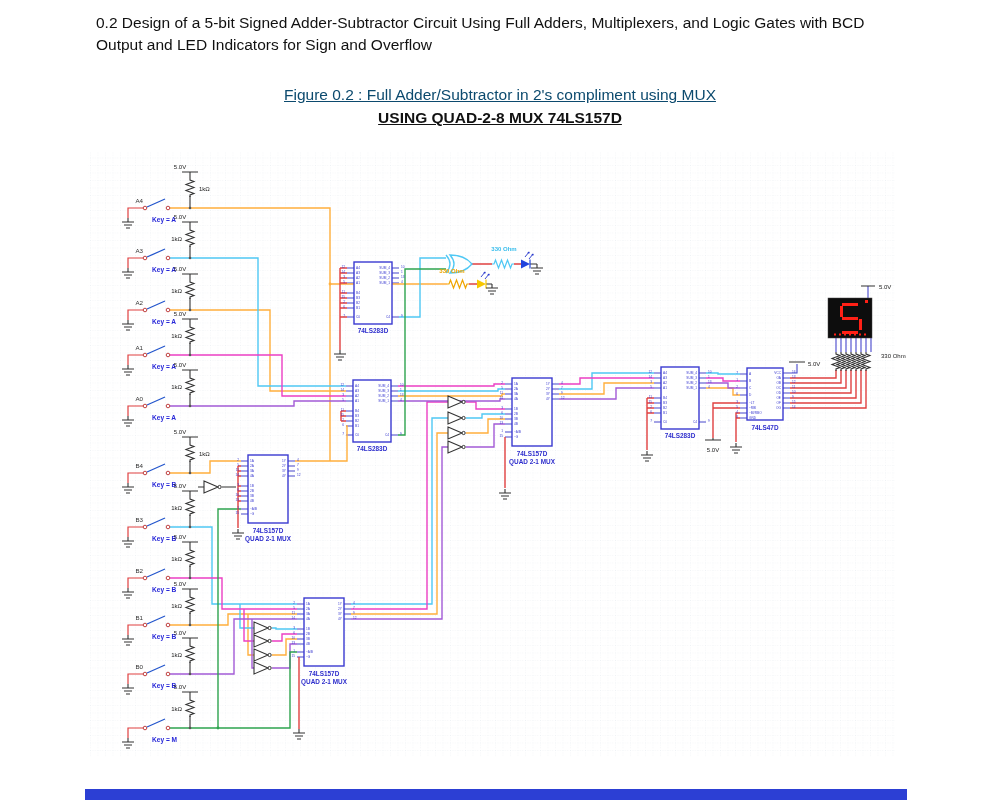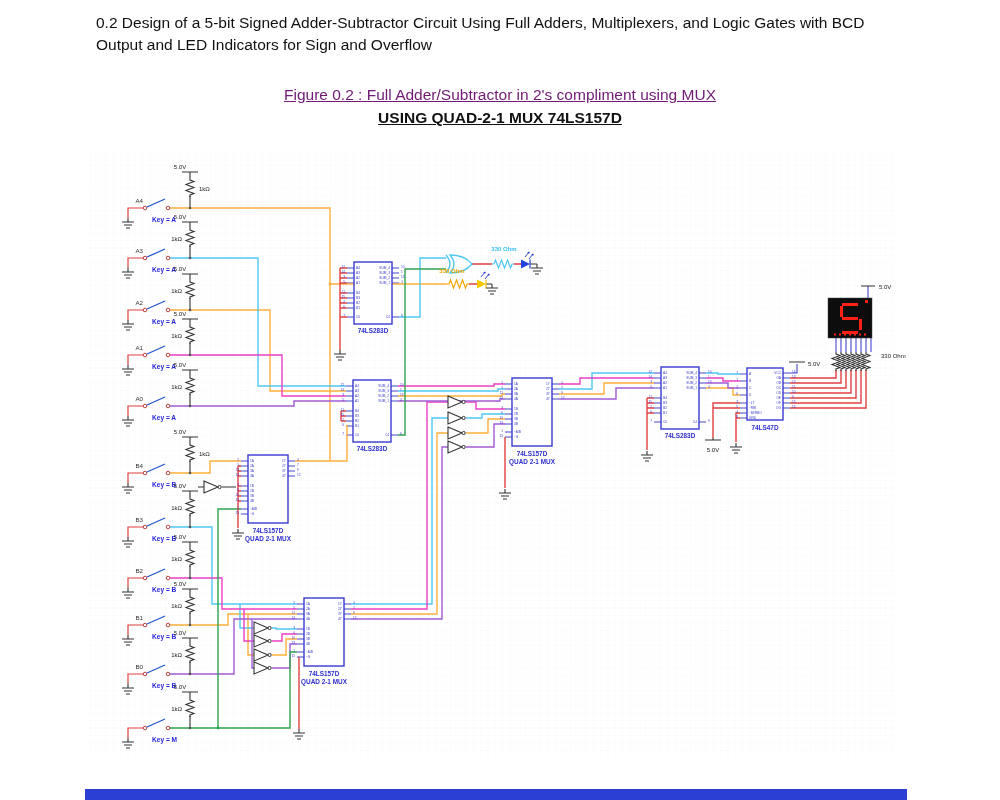--- a/index.html
+++ b/index.html
@@ -1,21 +1,21 @@
 <!DOCTYPE html>
 <html><head>
 <meta charset="utf-8">
 <style>
   html,body{margin:0;padding:0;background:#fff;}
   #page{position:relative;width:1000px;height:800px;background:#fff;overflow:hidden;
         font-family:"Liberation Sans",sans-serif;}
   .doc-title{position:absolute;left:96px;top:12px;width:795px;font-size:15.5px;
              line-height:22px;color:#111;}
   .fig-cap{position:absolute;left:0;top:86px;width:1000px;text-align:center;
-           font-size:15.5px;color:#701a75;}
+           font-size:15.5px;color:#0c4a6e;}
   .fig-sub{position:absolute;left:0;top:109px;width:1000px;text-align:center;
            font-size:15.5px;font-weight:bold;color:#111;}
   .u{text-decoration:underline;}
   svg{position:absolute;left:0;top:0;}
   .bottom-bar{position:absolute;left:85px;top:789px;width:822px;height:11px;
               background:#2c3fd4;}
   
   .stub{stroke:#4747cc;stroke-width:1.1;fill:none;}
   .wire{fill:none;stroke-width:1.4;}
   .blk{stroke:#333;stroke-width:1.1;fill:none;}
@@ -34,21 +34,21 @@
   .r330c{font-size:6px;font-weight:bold;fill:#38bdec;text-anchor:middle;}
   .r330y{font-size:6px;font-weight:bold;fill:#f0a500;text-anchor:middle;}
 </style>
 </head>
 <body>
 
 <div id="page">
 
   <div class="doc-title">0.2 Design of a 5-bit Signed Adder-Subtractor Circuit Using Full Adders, Multiplexers, and Logic Gates with BCD Output and LED Indicators for Sign and Overflow</div>
   <div class="fig-cap"><span class="u">Figure 0.2 : Full Adder/Subtractor in 2's compliment using MUX</span></div>
-  <div class="fig-sub"><span class="u">USING QUAD-2-1 MUX 74LS157D</span></div>
+  <div class="fig-sub"><span class="u">USING QUAD-2-8 MUX 74LS157D</span></div>
 
   <svg width="1000" height="800" viewBox="0 0 1000 800">
     <defs>
       <pattern id="grid" width="7.5" height="7.5" patternUnits="userSpaceOnUse">
         <path d="M0,0 H7.5 M0,0 V7.5" stroke="#ccd6de" stroke-width="0.5" stroke-dasharray="0.7,1.8" fill="none"></path>
       </pattern>
       <g id="gnd">
         <path class="blk" d="M0,0 v4 M-6,4 h12 M-4,7 h8 M-2,10 h4"></path>
       </g>
       <g id="resv">

